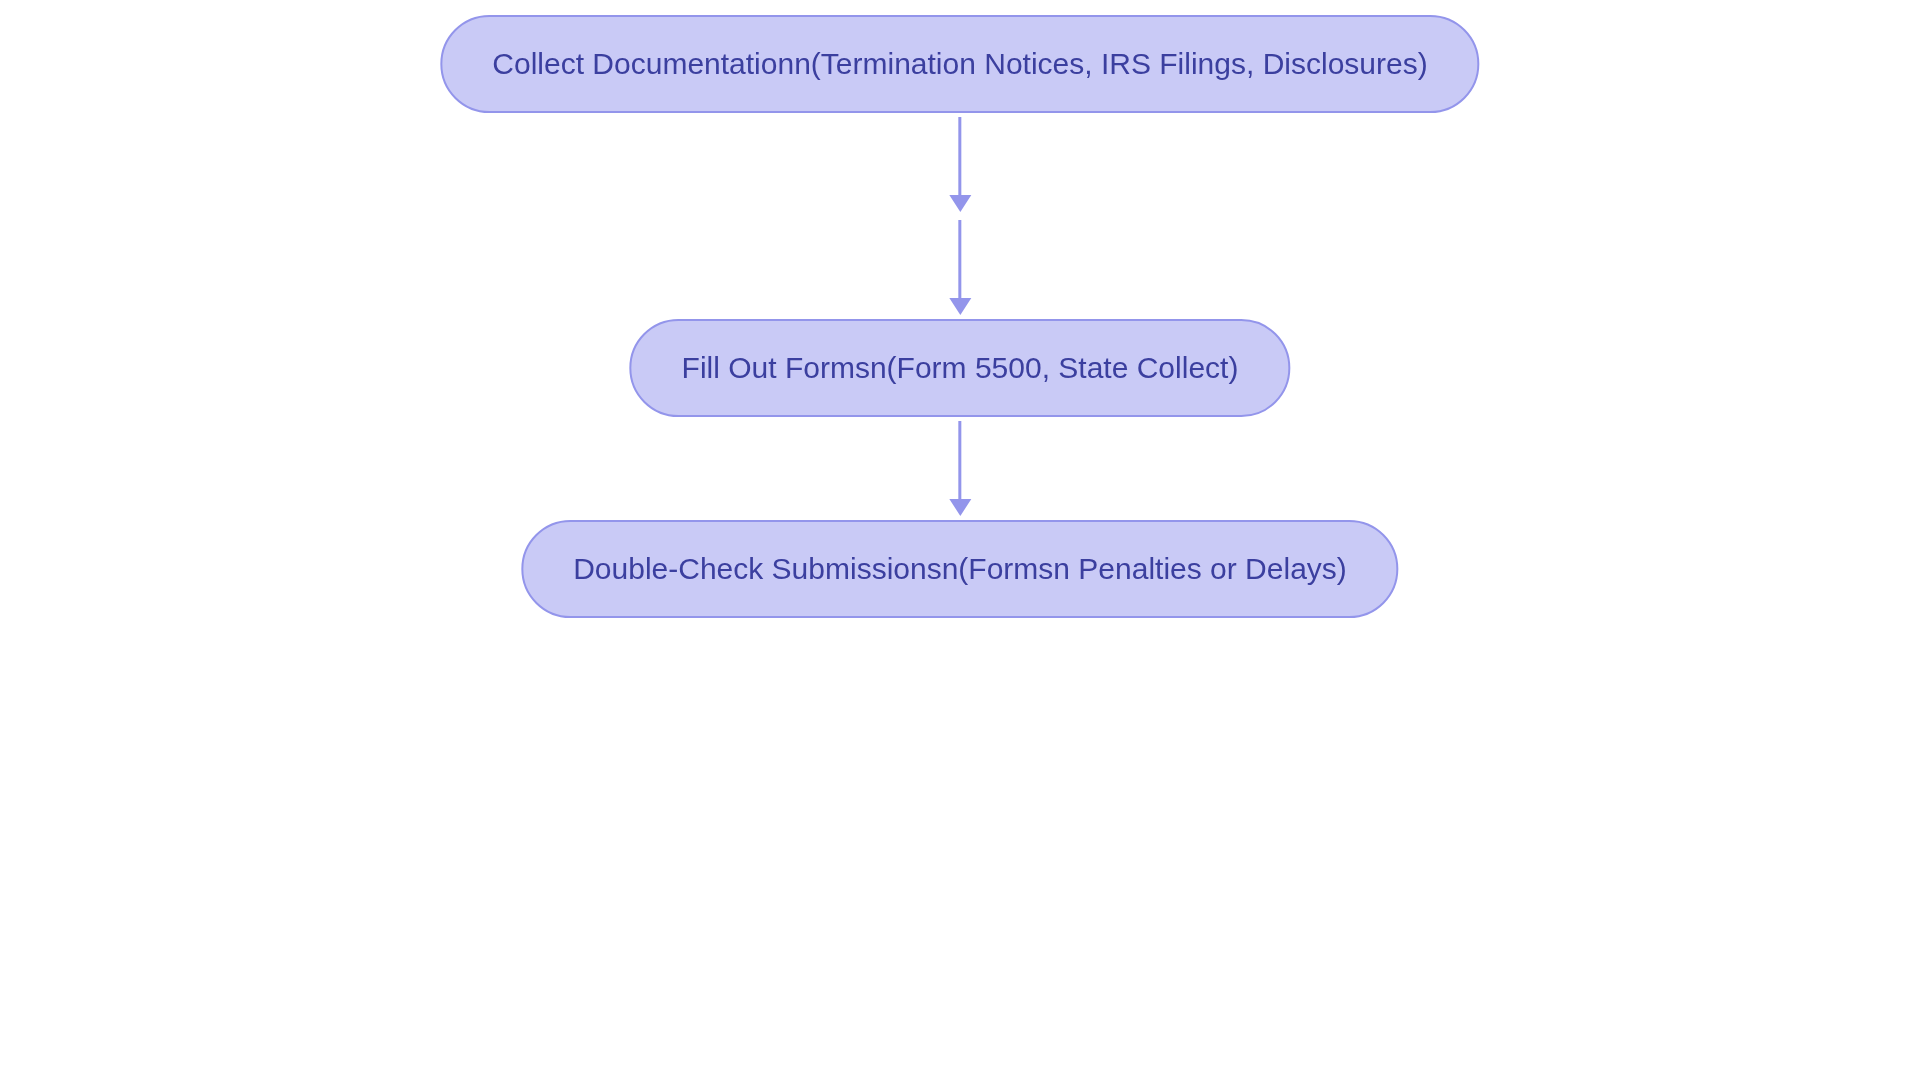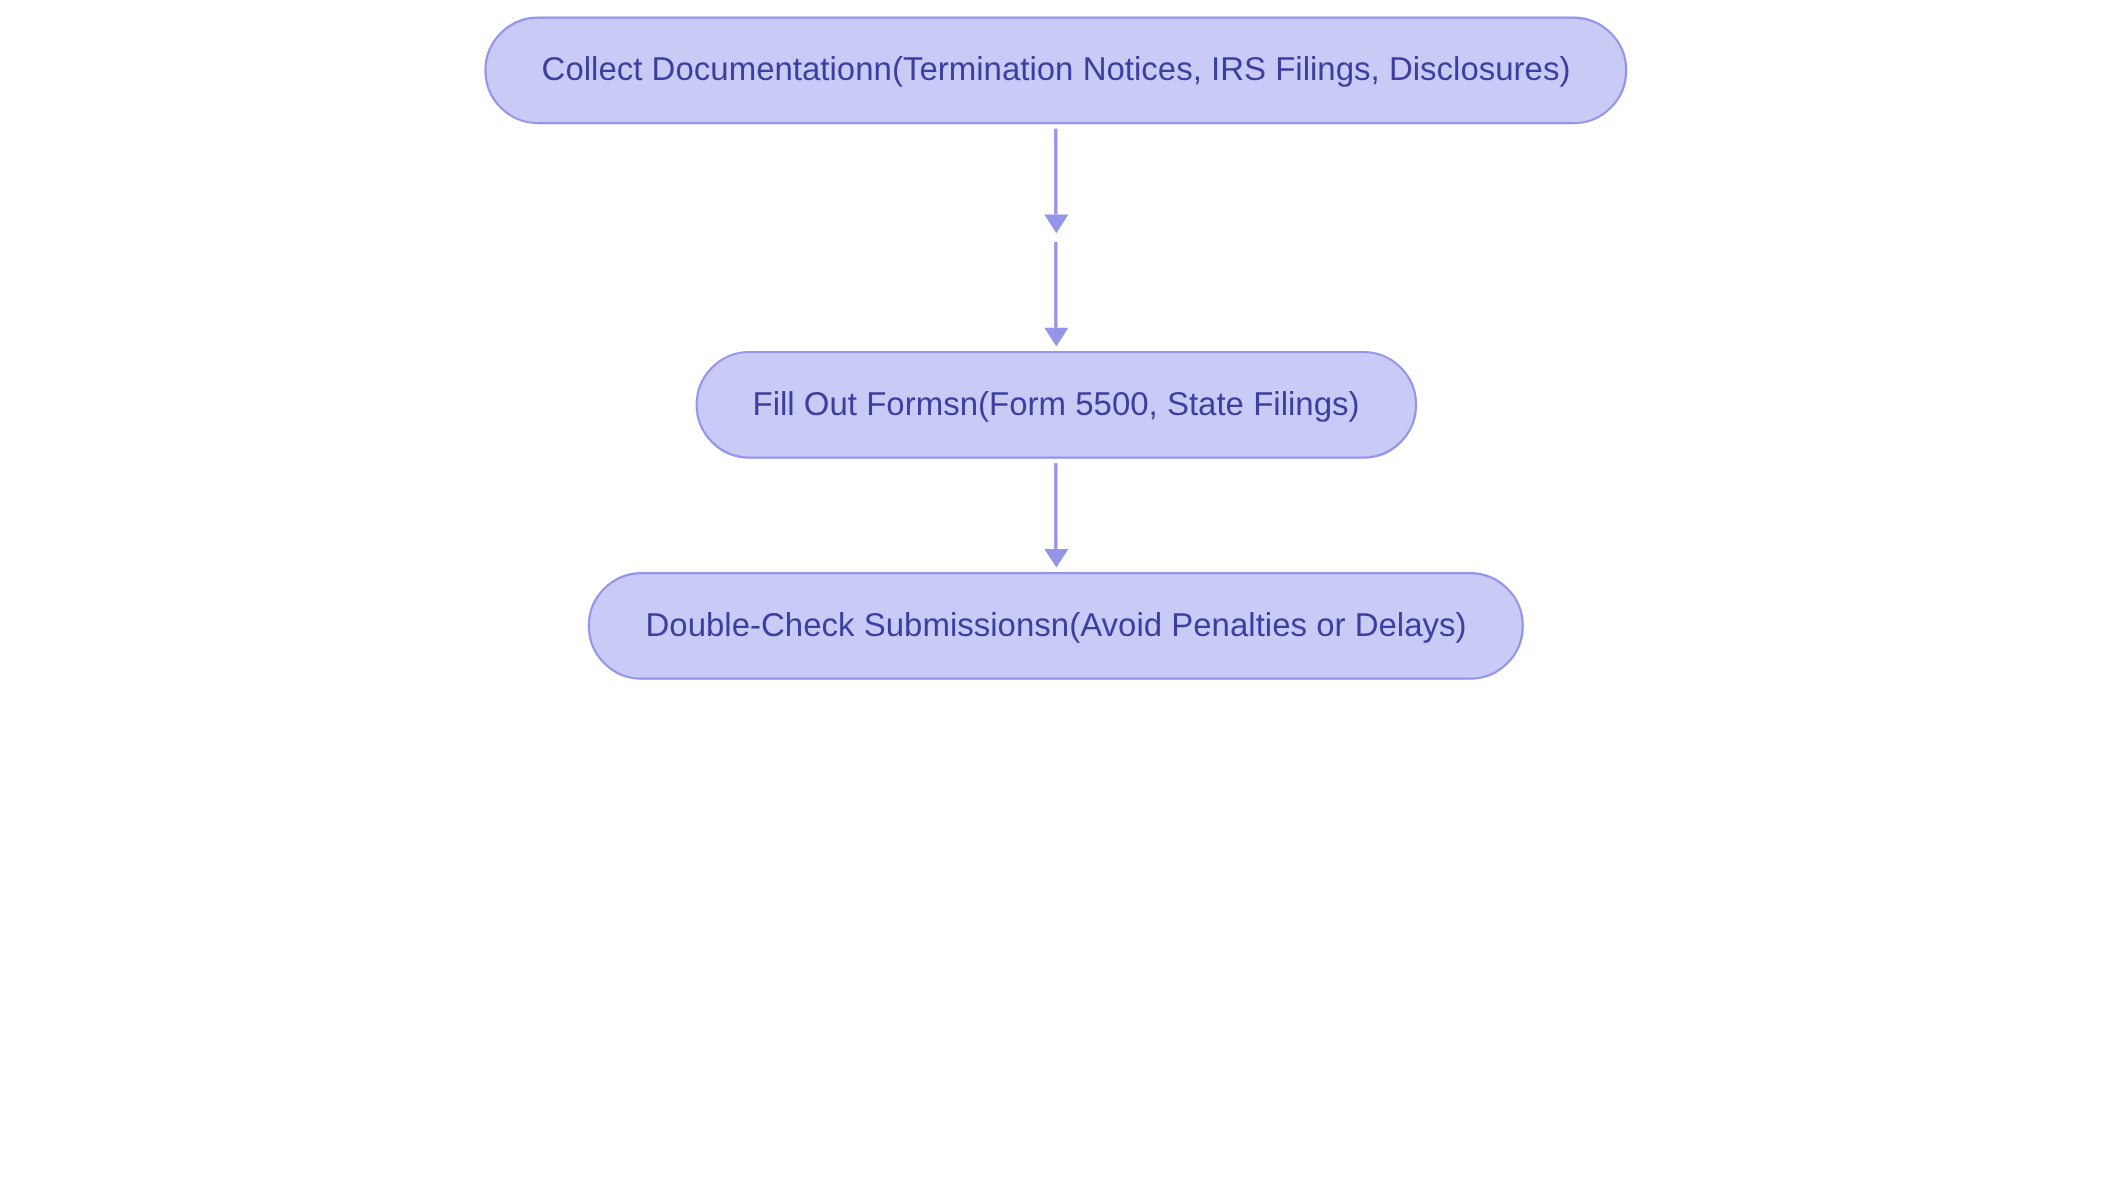--- a/index.html
+++ b/index.html
@@ -64,22 +64,22 @@
   </div>
   <div class="arrow">
     <div class="arrow-line"></div>
     <div class="arrow-head"></div>
   </div>
   <div class="arrow">
     <div class="arrow-line"></div>
     <div class="arrow-head"></div>
   </div>
   <div class="node">
-    <span>Fill Out Formsn(Form 5500, State Filings)</span>
+    <span>Fill Out Formsn(Form 5500, State Collect)</span>
   </div>
   <div class="arrow">
     <div class="arrow-line"></div>
     <div class="arrow-head"></div>
   </div>
   <div class="node">
-    <span>Double-Check Submissionsn(Avoid Penalties or Delays)</span>
+    <span>Double-Check Submissionsn(Formsn Penalties or Delays)</span>
   </div>
 </div>
 
 </body></html>

